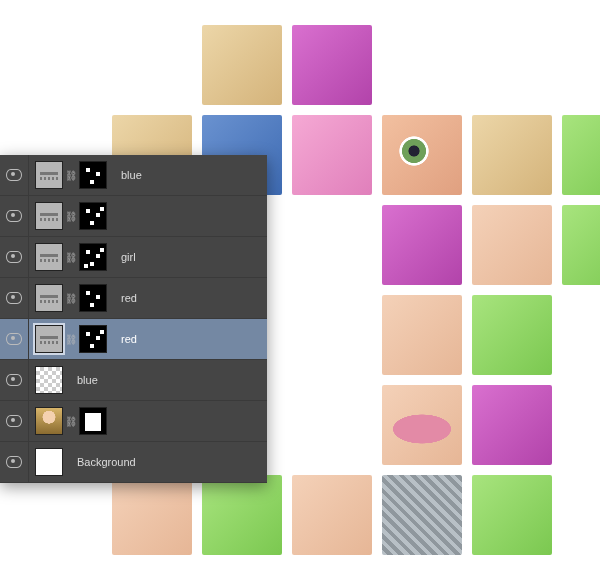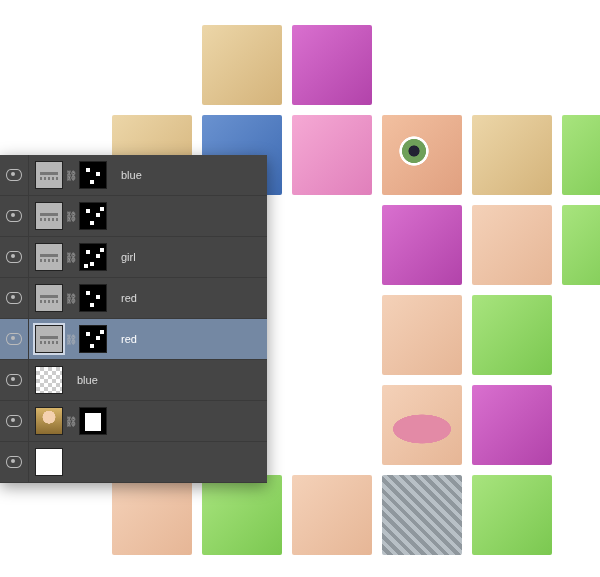--- a/index.html
+++ b/index.html
@@ -281,14 +281,15 @@
         <div class="thumb girlmask"></div>
       </div>
     </div>
     <div class="layer-row">
       <div class="vis-col">
         <div class="eye-icon"></div>
       </div>
       <div class="thumbs">
         <div class="thumb white"></div>
       </div>
+      <div class="layer-name">Background</div>
     </div>
   </div>
 
 </body></html>

